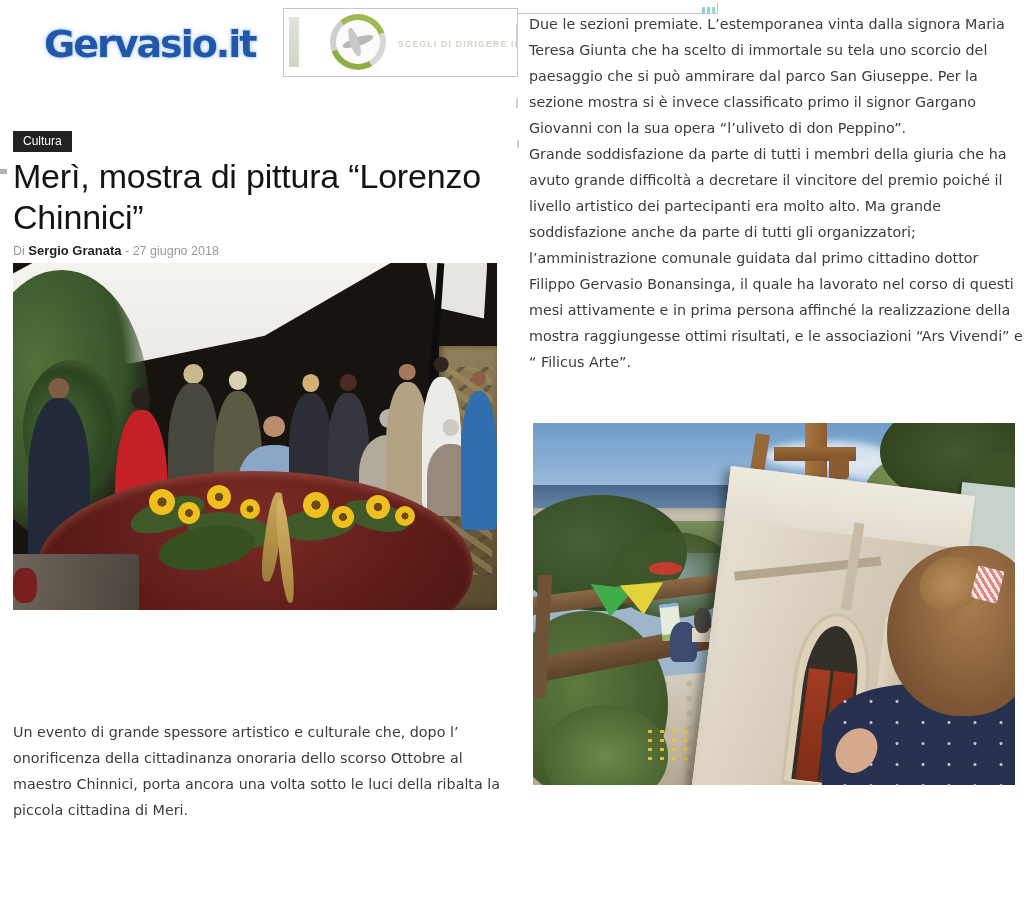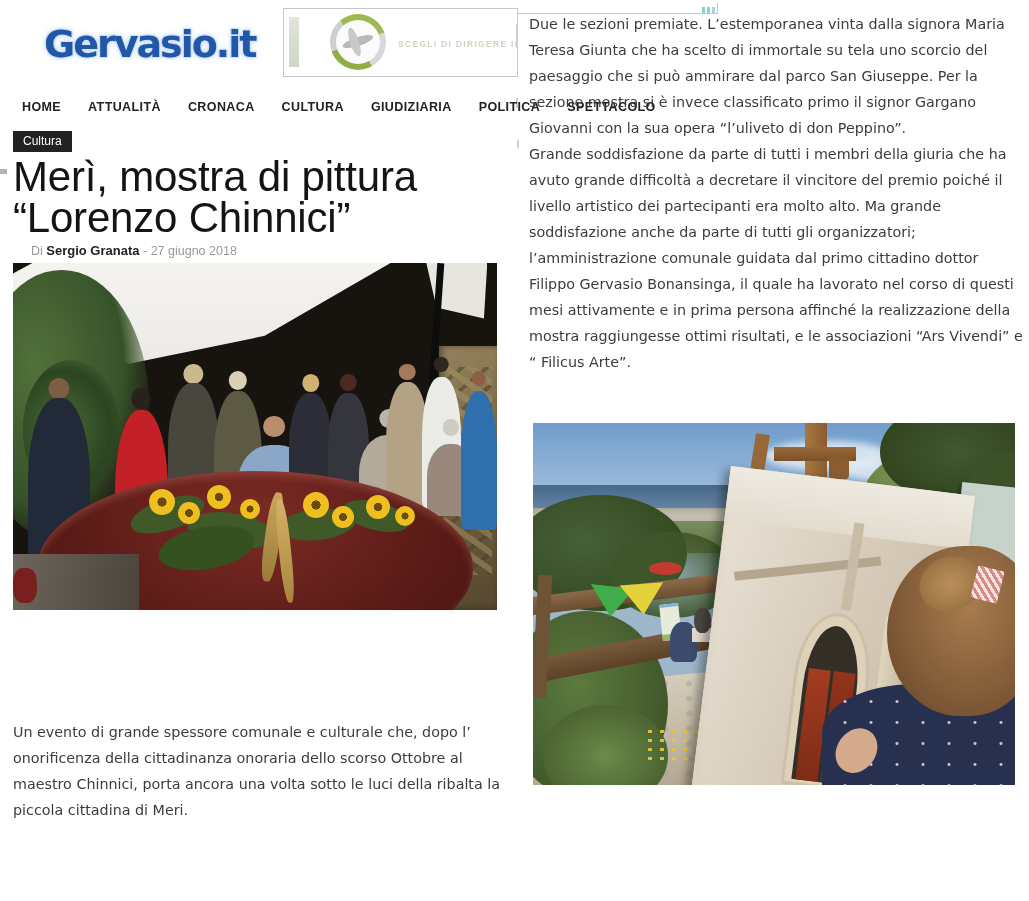--- a/index.html
+++ b/index.html
@@ -29,24 +29,24 @@
       background:linear-gradient(90deg,#49b8c4 0 3px,transparent 3px 5px,#49b8c4 5px 8px,transparent 8px 10px,#6cc3cc 10px 13px,transparent 13px);opacity:.65;}
   .col-frag{background:#cfcfcf;}
 
   
   .nav{left:22px;top:100px;display:flex;gap:27px;font-size:12.5px;font-weight:bold;
        letter-spacing:.4px;color:#222;}
   .nav span{cursor:pointer;white-space:nowrap;}
 
   .badge{left:13px;top:131px;background:#222;color:#fff;font-size:12px;padding:3px 10px 4px;cursor:pointer;}
 
-  .title{left:13px;top:156px;width:482px;font-size:42px;line-height:41px;font-weight:400;
+  .title{left:13px;top:156px;width:482px;font-size:34px;line-height:41px;font-weight:400;
          color:#141414;letter-spacing:-.2px;}
 
-  .byline{left:13px;top:243px;font-size:12.5px;color:#999;margin-left:18px;}
+  .byline{left:13px;top:243px;font-size:12.5px;color:#999;}
   .byline b{color:#222;font-size:13px;}
   .views{left:0;top:241px;width:497px;text-align:right;font-size:13px;color:#555;margin-top:31px;}
   .views svg{vertical-align:-1px;margin-right:5px;}
 
   .left-dash{left:0;top:169px;width:7px;height:5px;background:#b3b3b3;}
 
   
   .bodytext{font-family:"DejaVu Sans",sans-serif;font-size:14.3px;line-height:26px;color:#3c3c3c;}
   .bodytext p{margin:0;}
   .lead{left:13px;top:617px;width:490px;font-size:20.5px;line-height:30.5px;color:#0f0f0f;}
@@ -83,29 +83,20 @@
   </div>
 
   <div class="abs banner-edge-h"></div>
   <div class="abs banner-edge-v"></div>
   <div class="abs banner-edge-teal"></div>
   <div class="abs col-frag" style="left:516px;top:24px;width:2px;height:24px;"></div>
   <div class="abs col-frag" style="left:516px;top:98px;width:2px;height:10px;"></div>
   <div class="abs col-frag" style="left:517px;top:140px;width:2px;height:8px;"></div>
   <div class="abs left-dash"></div>
 
-  <nav class="abs nav">
-    <span>HOME</span>
-    <span>ATTUALITÀ</span>
-    <span>CRONACA</span>
-    <span>CULTURA</span>
-    <span>GIUDIZIARIA</span>
-    <span>POLITICA</span>
-    <span>SPETTACOLO</span>
-  </nav>
 
   <div class="abs badge">Cultura</div>
   <h1 class="abs title" style="margin:0;">Merì, mostra di pittura “Lorenzo Chinnici”</h1>
 
   <div class="abs byline">
     <span>Di</span>
     <b>Sergio Granata</b>
     <span>-</span>
     <span>27 giugno 2018</span>
   </div>
@@ -203,21 +194,21 @@
     <div class="fl" style="left:66%;top:70%;width:22px;height:22px;"></div>
     <div class="fl" style="left:73%;top:67%;width:24px;height:24px;"></div>
     <div class="fl" style="left:79%;top:70%;width:20px;height:20px;"></div>
 
     <div class="abs" style="left:0;top:84%;width:26%;height:16%;
          background:linear-gradient(100deg,#6e655b,#4a443c);"></div>
     <div class="abs" style="left:0;top:88%;width:5%;height:10%;background:#7a1f1f;border-radius:40%;"></div>
   </div>
 
   <div class="abs bodytext leftbody">
-    <p>Un evento di grande spessore comunale e culturale che, dopo l’ onorificenza della cittadinanza onoraria dello scorso Ottobre al maestro Chinnici, porta ancora una volta sotto le luci della ribalta la piccola cittadina di Meri.</p>
+    <p>Un evento di grande spessore artistico e culturale che, dopo l’ onorificenza della cittadinanza onoraria dello scorso Ottobre al maestro Chinnici, porta ancora una volta sotto le luci della ribalta la piccola cittadina di Meri.</p>
   </div>
 
   <div class="abs bodytext rightbody">
     <p>Due le sezioni premiate. L’estemporanea vinta dalla signora Maria Teresa Giunta che ha scelto di immortale su tela uno scorcio del paesaggio che si può ammirare dal parco San Giuseppe. Per la sezione mostra si è invece classificato primo il signor Gargano Giovanni con la sua opera “l’uliveto di don Peppino”.</p>
     <p>Grande soddisfazione da parte di tutti i membri della giuria che ha avuto grande difficoltà a decretare il vincitore del premio poiché il livello artistico dei partecipanti era molto alto. Ma grande soddisfazione anche da parte di tutti gli organizzatori; l’amministrazione comunale guidata dal primo cittadino dottor Filippo Gervasio Bonansinga, il quale ha lavorato nel corso di questi mesi attivamente e in prima persona affinché la realizzazione della mostra raggiungesse ottimi risultati, e le associazioni “Ars Vivendi” e “ Filicus Arte”.</p>
   </div>
 
   <div class="abs photo photo2">
 
     <div class="abs" style="left:0;top:0;width:100%;height:34%;

